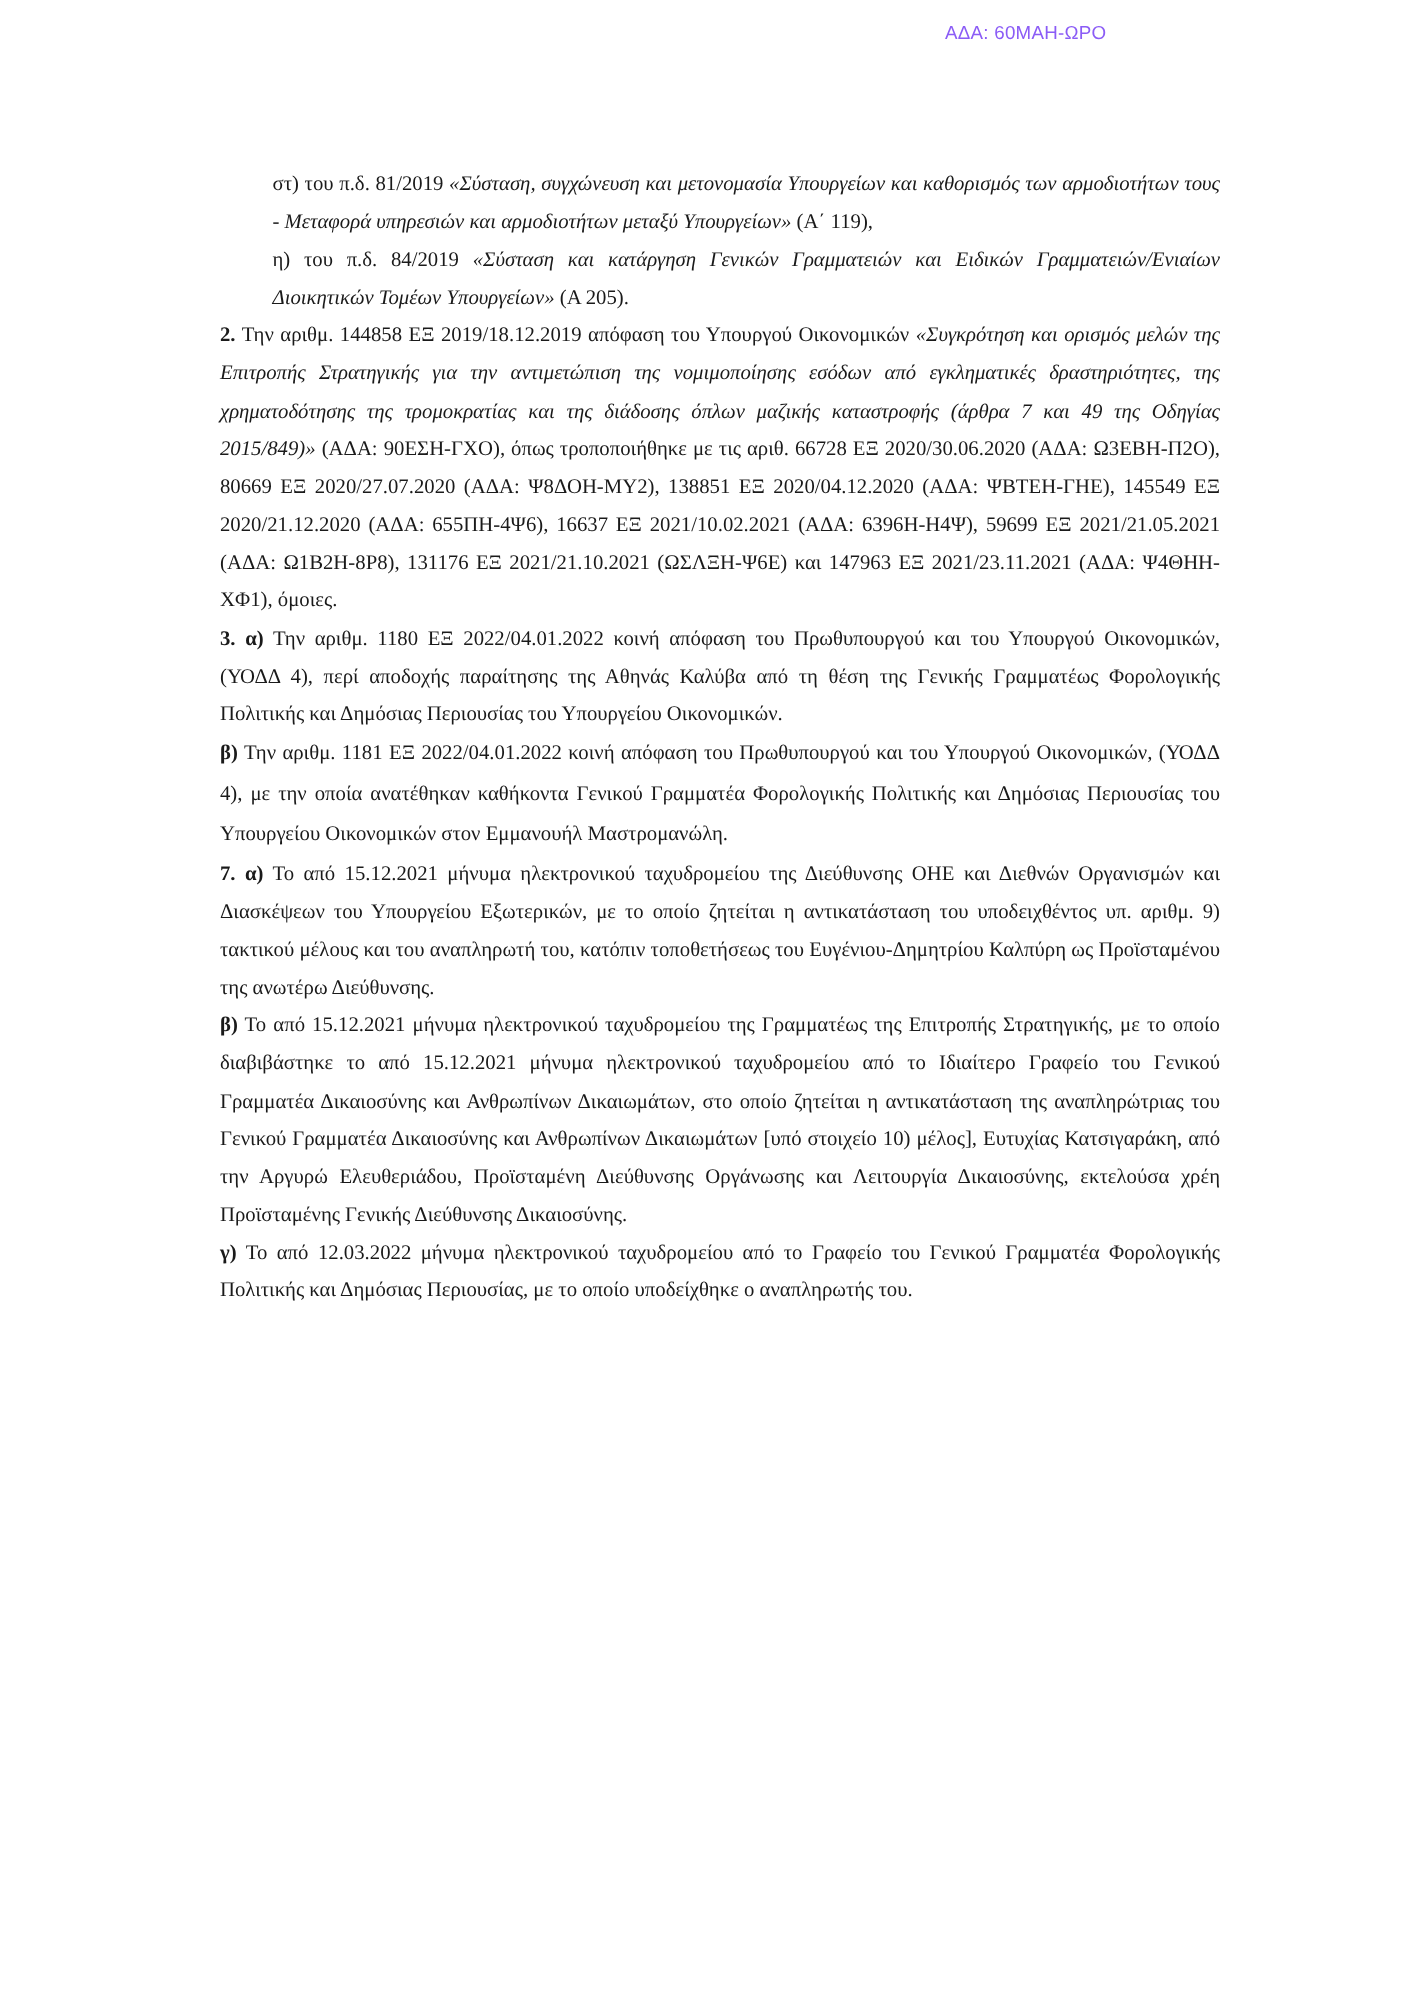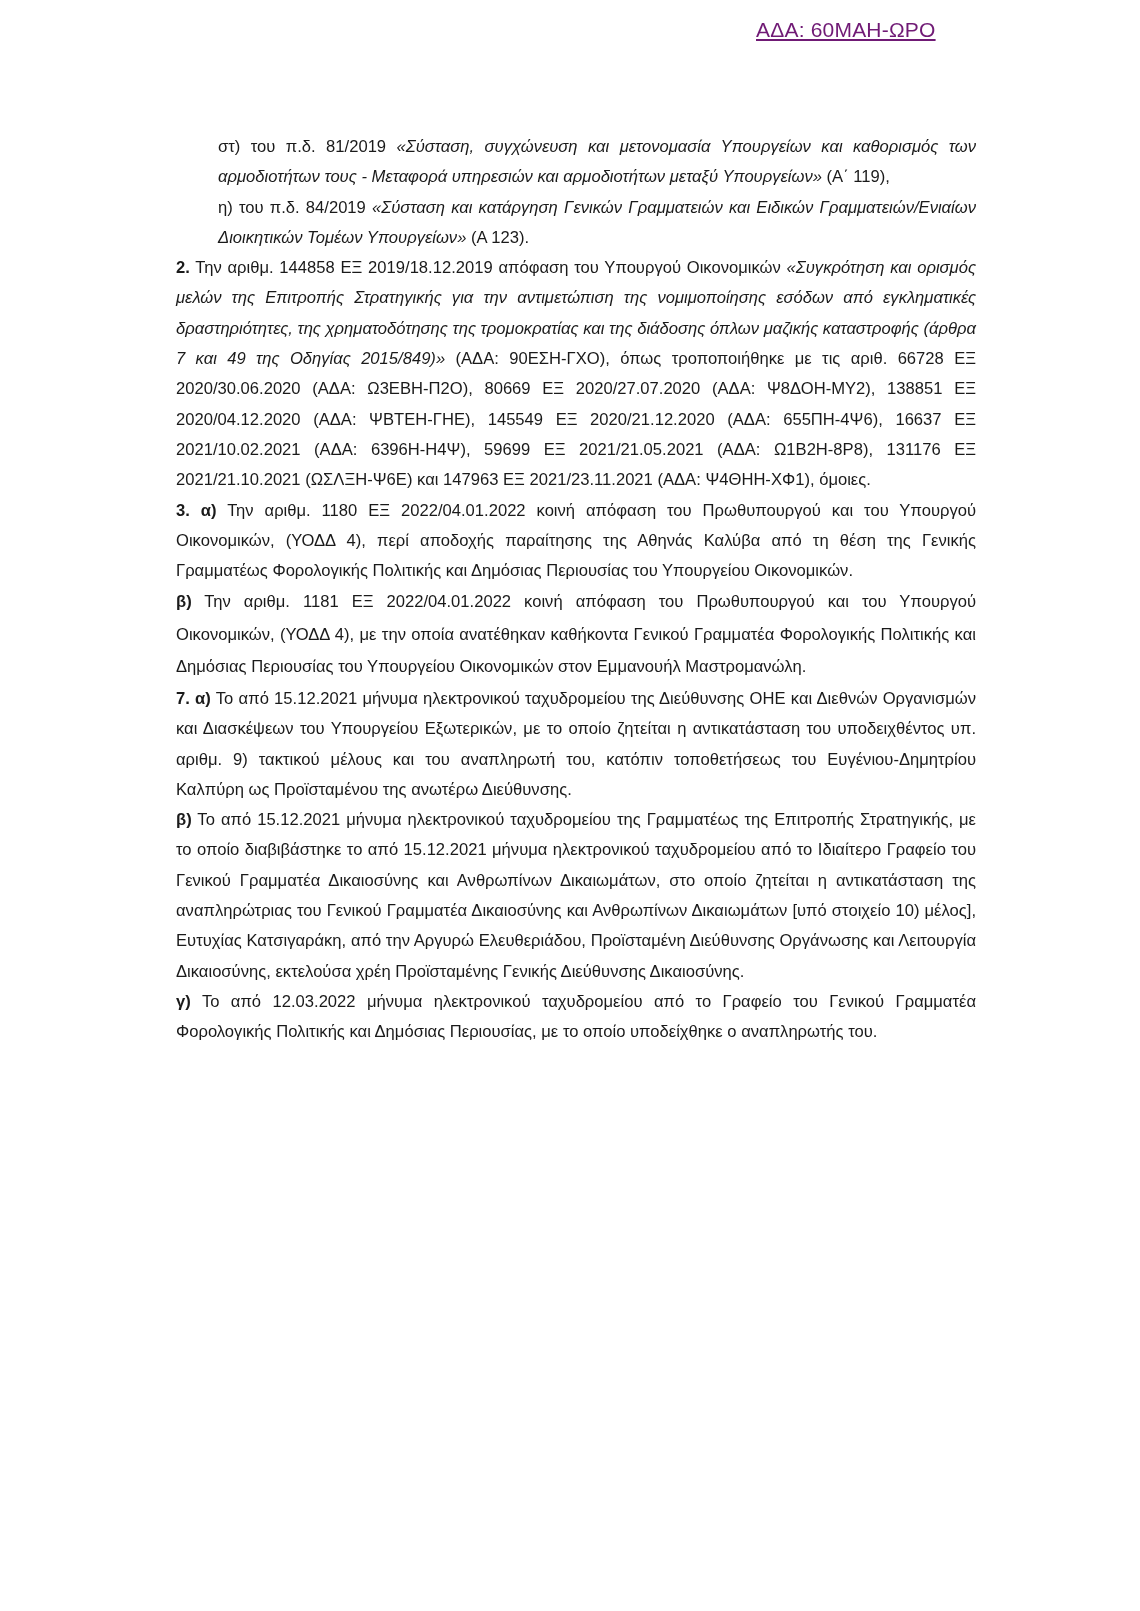--- a/index.html
+++ b/index.html
@@ -1,42 +1,42 @@
 <!DOCTYPE html>
 <html><head>
 <meta charset="utf-8">
 <style>
   html, body { margin: 0; padding: 0; background: #ffffff; }
   body { width: 1140px; height: 1611px; position: relative; overflow: hidden; color: #1a1a1a; }
   .ada-header {
     position: absolute; top: 18px; left: 756px;
-    font-family: "Liberation Sans", sans-serif; font-size: 21px; color: #701a75; letter-spacing: 0.2px; text-decoration: underline;
+    font-family: "Liberation Sans", sans-serif; font-size: 15px; color: #8b5cf6; letter-spacing: 0.2px;
   }
   .page {
     position: absolute; top: 132px; left: 176px; width: 800px;
     font-family: "Liberation Sans", sans-serif; font-size: 16.6px; line-height: 30.3px;
     text-align: justify; color: #1a1a1a;
   }
-  .page p { margin: 0; }
+  .page p { margin: 0; font-family: Liberation Serif, serif; }
   .indent { padding-left: 42px; }
   .it { font-style: italic; }
   .b { font-weight: bold; }
   .p3b { line-height: 32.5px; }
 </style>
 </head>
 <body>
 
 <div class="ada-header">ΑΔΑ: 60ΜΑΗ-ΩΡΟ</div>
 
 <div class="page">
 
   <p class="indent"><span>στ) του π.δ. 81/2019 </span><span class="it">«Σύσταση, συγχώνευση και μετονομασία Υπουργείων και καθορισμός των αρμοδιοτήτων τους - Μεταφορά υπηρεσιών και αρμοδιοτήτων μεταξύ Υπουργείων»</span><span> (Α΄ 119),</span></p>
 
 
-  <p class="indent"><span>η) του π.δ. 84/2019 </span><span class="it">«Σύσταση και κατάργηση Γενικών Γραμματειών και Ειδικών Γραμματειών/Ενιαίων Διοικητικών Τομέων Υπουργείων»</span><span> (Α 123).</span></p>
+  <p class="indent"><span>η) του π.δ. 84/2019 </span><span class="it">«Σύσταση και κατάργηση Γενικών Γραμματειών και Ειδικών Γραμματειών/Ενιαίων Διοικητικών Τομέων Υπουργείων»</span><span> (Α 205).</span></p>
 
   <p><span class="b">2.</span><span> Την αριθμ. 144858 ΕΞ 2019/18.12.2019 απόφαση του Υπουργού Οικονομικών </span><span class="it">«Συγκρότηση και ορισμός μελών της Επιτροπής Στρατηγικής για την αντιμετώπιση της νομιμοποίησης εσόδων από εγκληματικές δραστηριότητες, της χρηματοδότησης της τρομοκρατίας και της διάδοσης όπλων μαζικής καταστροφής (άρθρα 7 και 49 της Οδηγίας 2015/849)»</span><span> (ΑΔΑ: 90ΕΣΗ-ΓΧΟ), όπως τροποποιήθηκε με τις αριθ. 66728 ΕΞ 2020/30.06.2020 (ΑΔΑ: Ω3ΕΒΗ-Π2Ο), 80669 ΕΞ 2020/27.07.2020 (ΑΔΑ: Ψ8ΔΟΗ-ΜΥ2), 138851 ΕΞ 2020/04.12.2020 (ΑΔΑ: ΨΒΤΕΗ-ΓΗΕ), 145549 ΕΞ 2020/21.12.2020 (ΑΔΑ: 655ΠΗ-4Ψ6), 16637 ΕΞ 2021/10.02.2021 (ΑΔΑ: 6396Η-Η4Ψ), 59699 ΕΞ 2021/21.05.2021 (ΑΔΑ: Ω1Β2Η-8Ρ8), 131176 ΕΞ 2021/21.10.2021 (ΩΣΛΞΗ-Ψ6Ε) και 147963 ΕΞ 2021/23.11.2021 (ΑΔΑ: Ψ4ΘΗΗ-ΧΦ1), όμοιες.</span></p>
 
   <p><span class="b">3. α)</span><span> Την αριθμ. 1180 ΕΞ 2022/04.01.2022 κοινή απόφαση του Πρωθυπουργού και του Υπουργού Οικονομικών, (ΥΟΔΔ 4), περί αποδοχής παραίτησης της Αθηνάς Καλύβα από τη θέση της Γενικής Γραμματέως Φορολογικής Πολιτικής και Δημόσιας Περιουσίας του Υπουργείου Οικονομικών.</span></p>
 
   <p class="p3b"><span class="b">β)</span><span> Την αριθμ. 1181 ΕΞ 2022/04.01.2022 κοινή απόφαση του Πρωθυπουργού και του Υπουργού Οικονομικών, (ΥΟΔΔ 4), με την οποία ανατέθηκαν καθήκοντα Γενικού Γραμματέα Φορολογικής Πολιτικής και Δημόσιας Περιουσίας του Υπουργείου Οικονομικών στον Εμμανουήλ Μαστρομανώλη.</span></p>
 
 
   <p><span class="b">7. α)</span><span> Το από 15.12.2021 μήνυμα ηλεκτρονικού ταχυδρομείου της Διεύθυνσης ΟΗΕ και Διεθνών Οργανισμών και Διασκέψεων του Υπουργείου Εξωτερικών, με το οποίο ζητείται η αντικατάσταση του υποδειχθέντος υπ. αριθμ. 9) τακτικού μέλους και του αναπληρωτή του, κατόπιν τοποθετήσεως του Ευγένιου-Δημητρίου Καλπύρη ως Προϊσταμένου της ανωτέρω Διεύθυνσης.</span></p>
 

